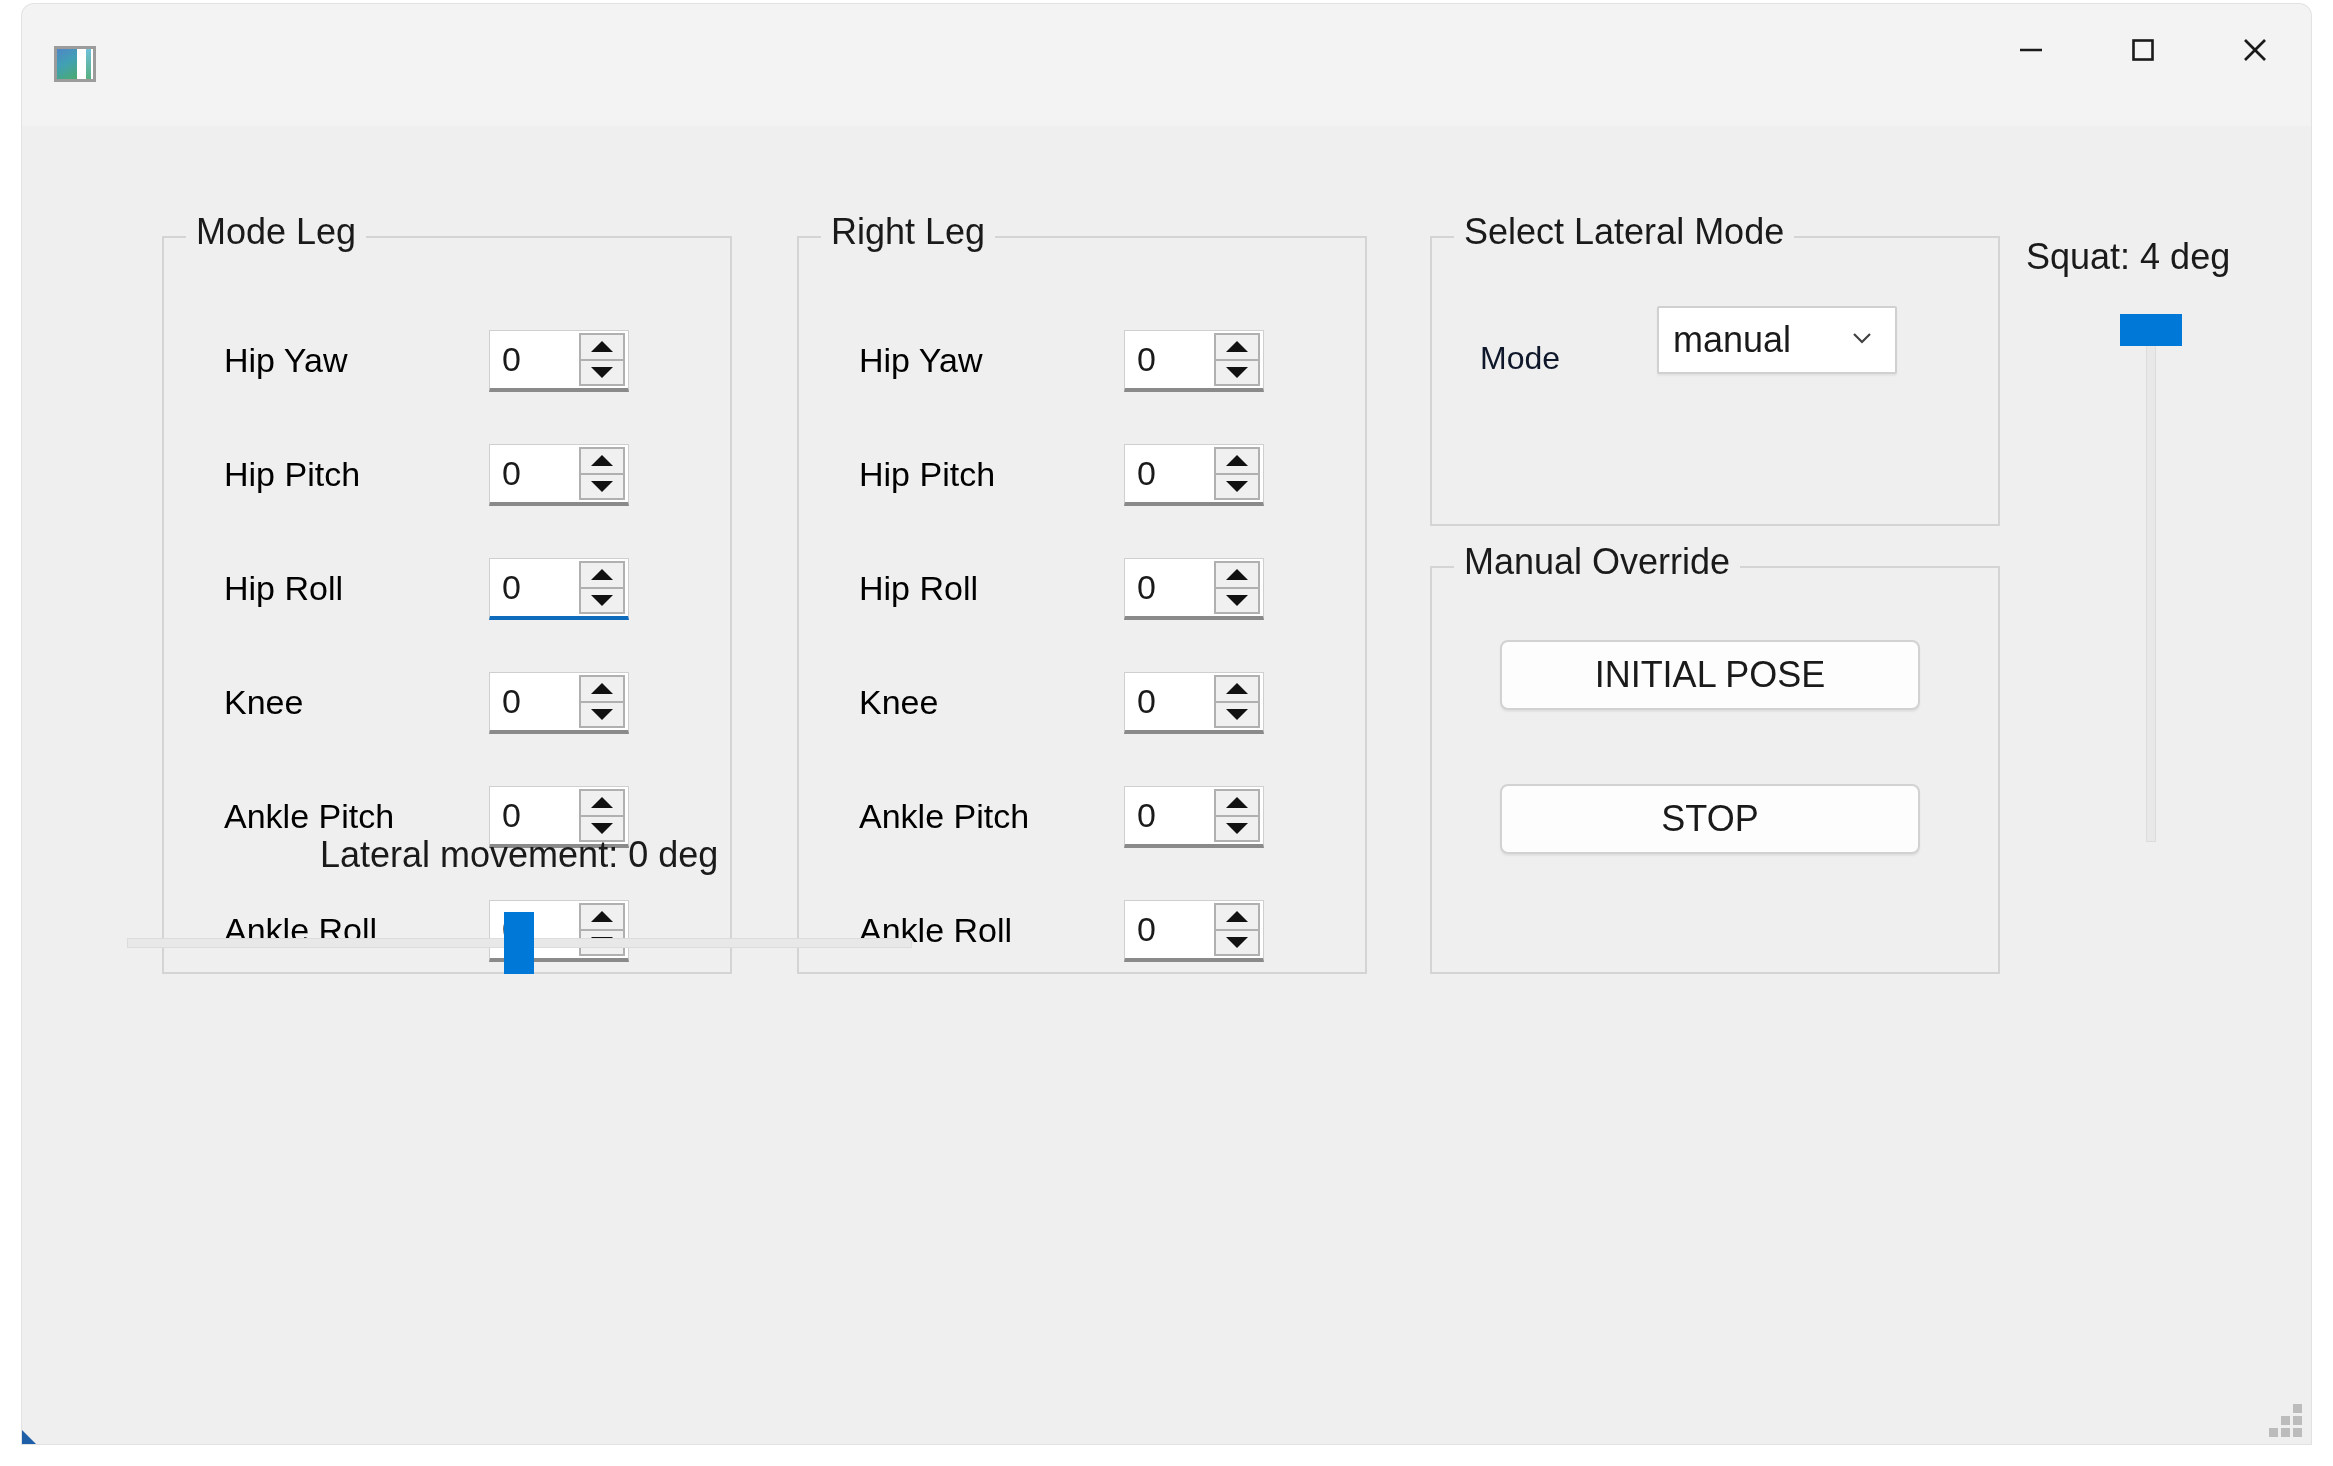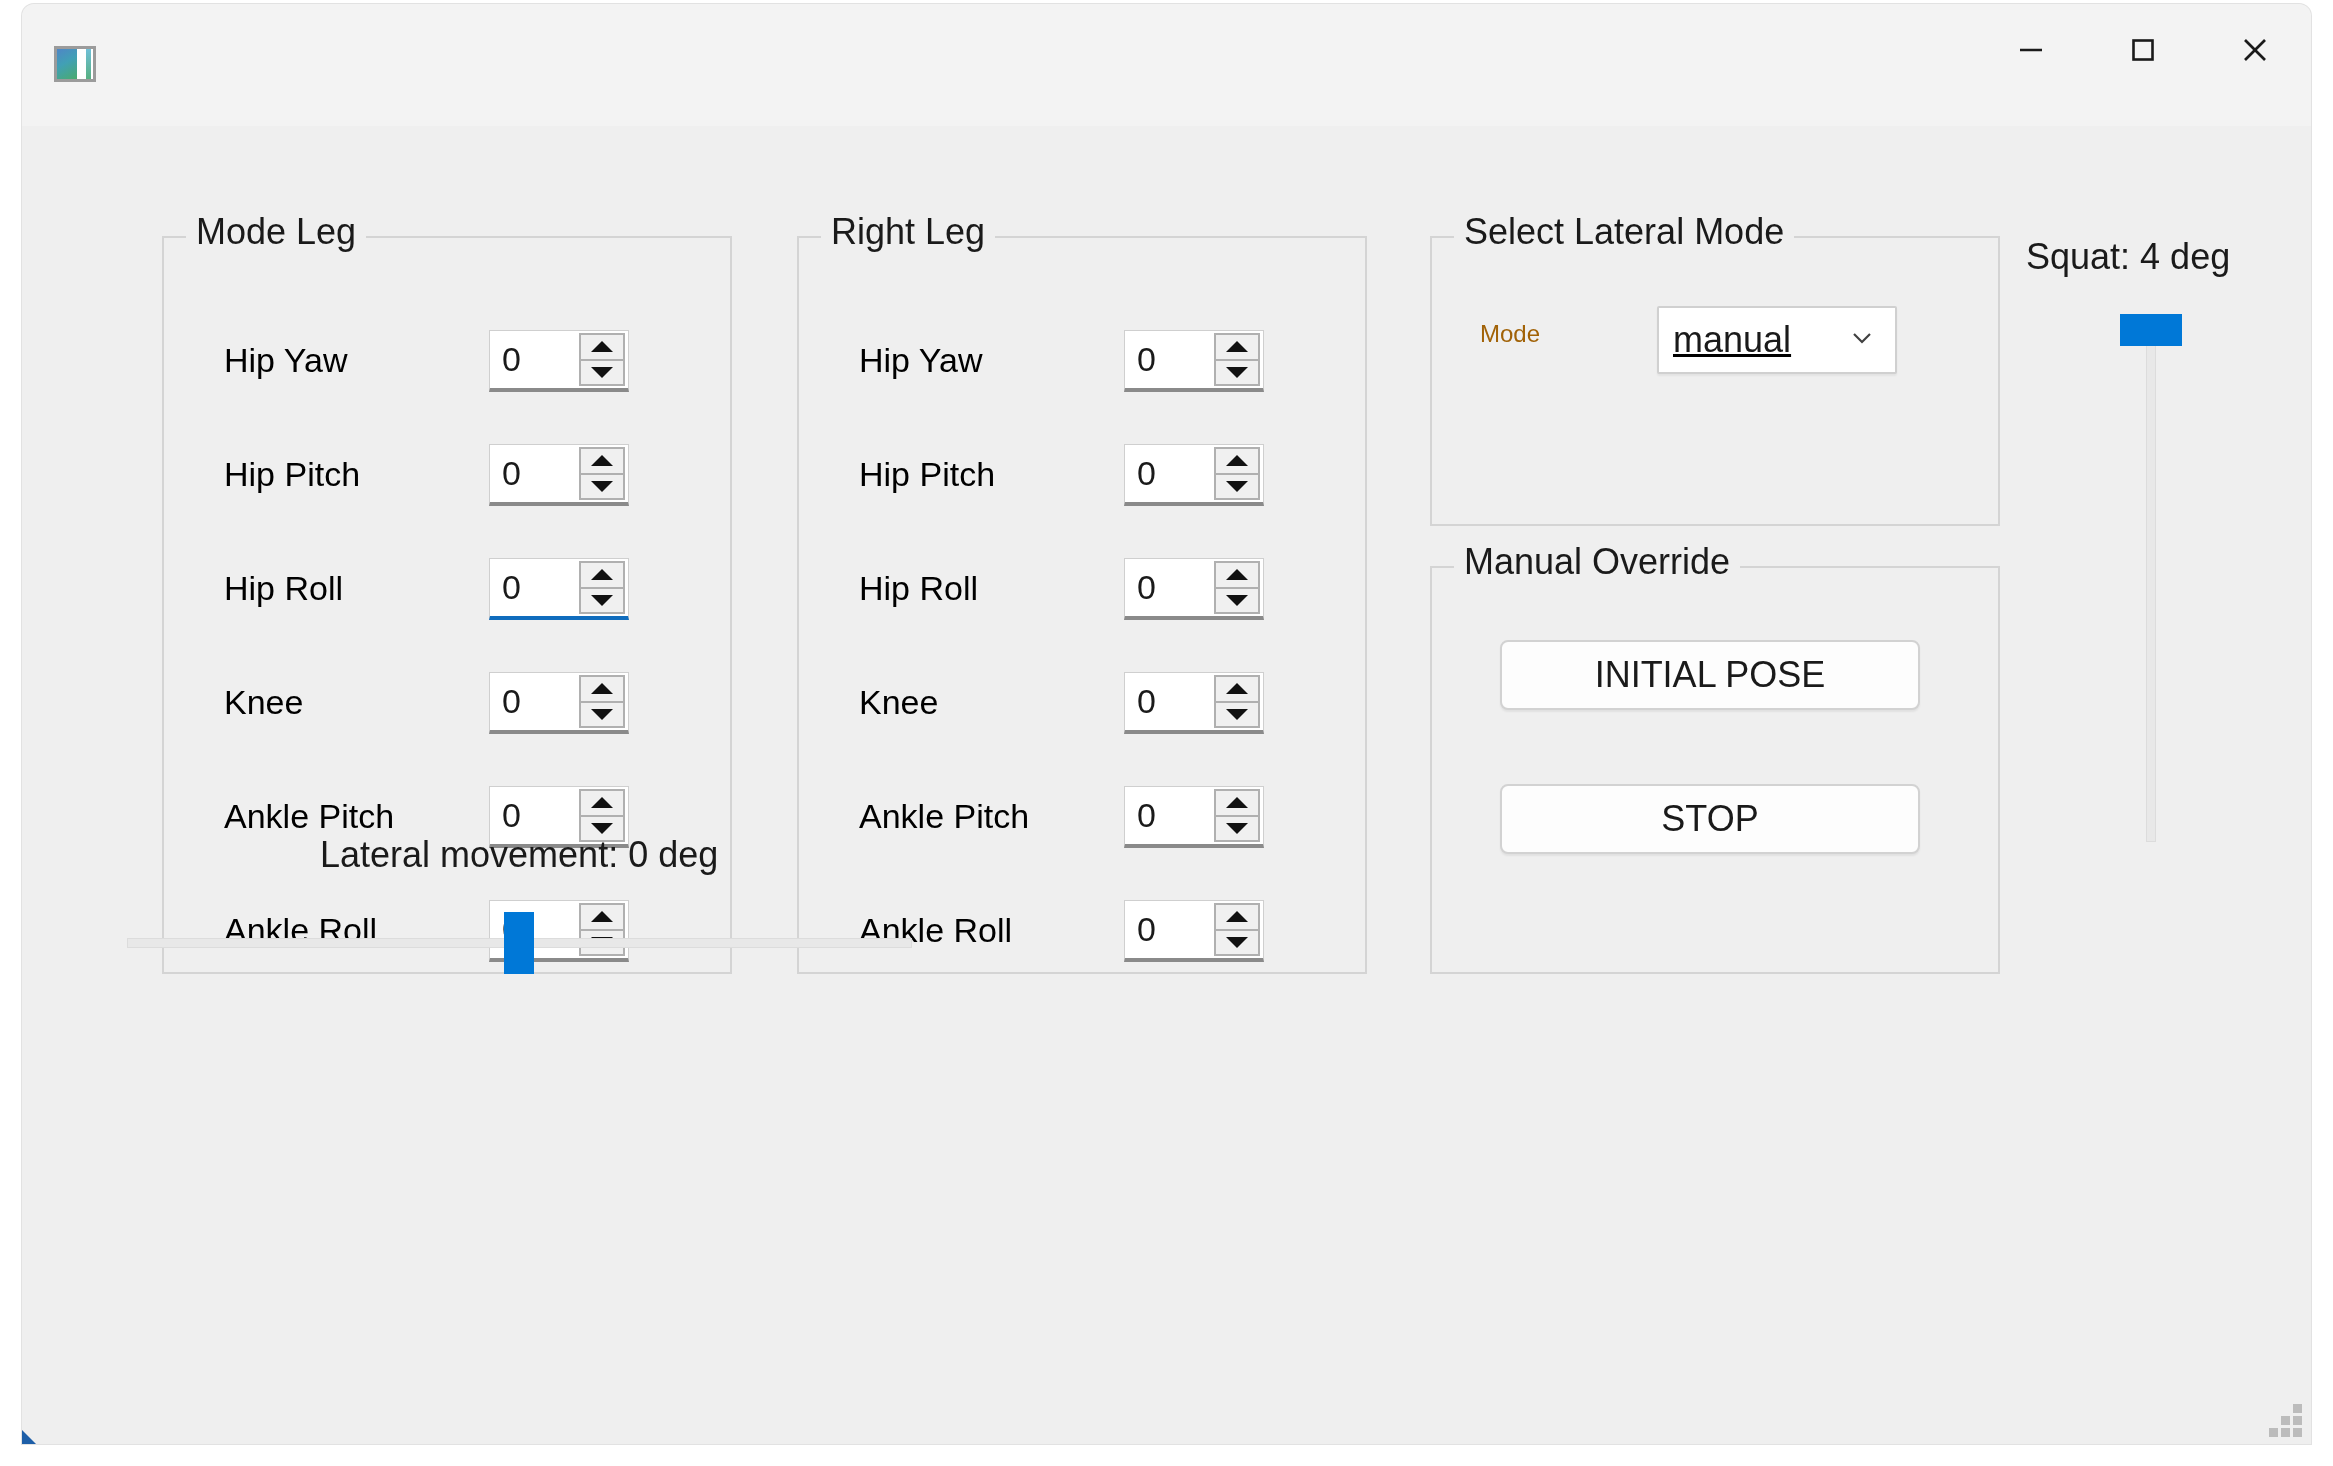--- a/index.html
+++ b/index.html
@@ -185,23 +185,24 @@
   .arrow-down {
     width: 0; height: 0;
     border-left: 11px solid transparent;
     border-right: 11px solid transparent;
     border-top: 11px solid #111111;
   }
 
   
   .mode-label {
     position: absolute;
-    font-size: 24px;
-    color: #a16207;
+    font-size: 32px;
+    color: #0f172a;
     white-space: nowrap;
+    margin-top: 20px;
   }
   .combobox {
     position: absolute;
     box-sizing: border-box;
     background: #ffffff;
     border: 2px solid #d0d0d0;
     border-radius: 2px;
     display: flex;
     align-items: center;
     justify-content: space-between;
@@ -531,21 +532,21 @@
           </div>
         </div>
       </div>
     </div>
 
     <div class="groupbox" style="left:1408px; top:110px; width:570px; height:290px;">
       <div class="group-title">Select Lateral Mode</div>
 
       <span class="mode-label" style="left:48px; top:82px;">Mode</span>
 
-      <div class="combobox" style="left:225px; top:68px; width:240px; height:68px;text-decoration:underline;">
+      <div class="combobox" style="left:225px; top:68px; width:240px; height:68px;">
         <span class="combo-value">manual</span>
         <span class="combo-chevron">
           <svg width="30" height="30" viewBox="0 0 30 30">
               <polyline points="7,11 15,19 23,11" fill="none" stroke="#404040" stroke-width="2.2"></polyline>
             </svg>
         </span>
       </div>
 
     </div>
 

